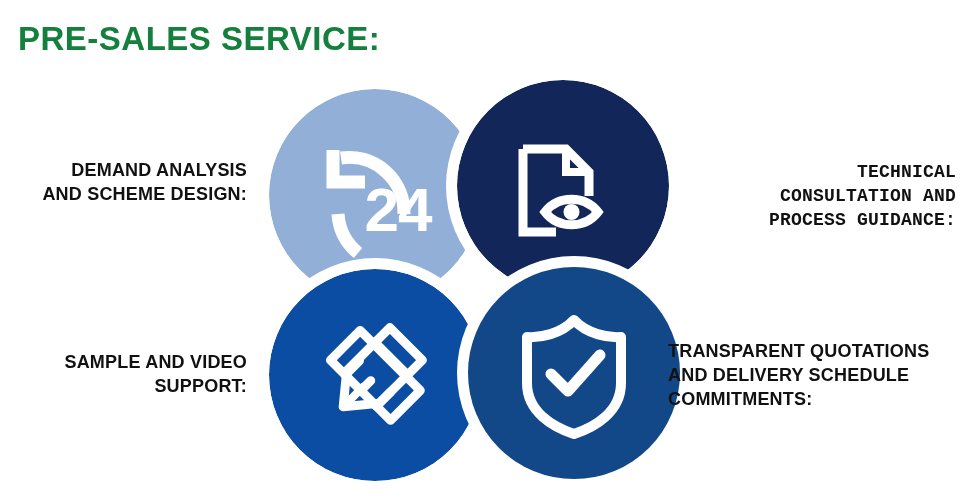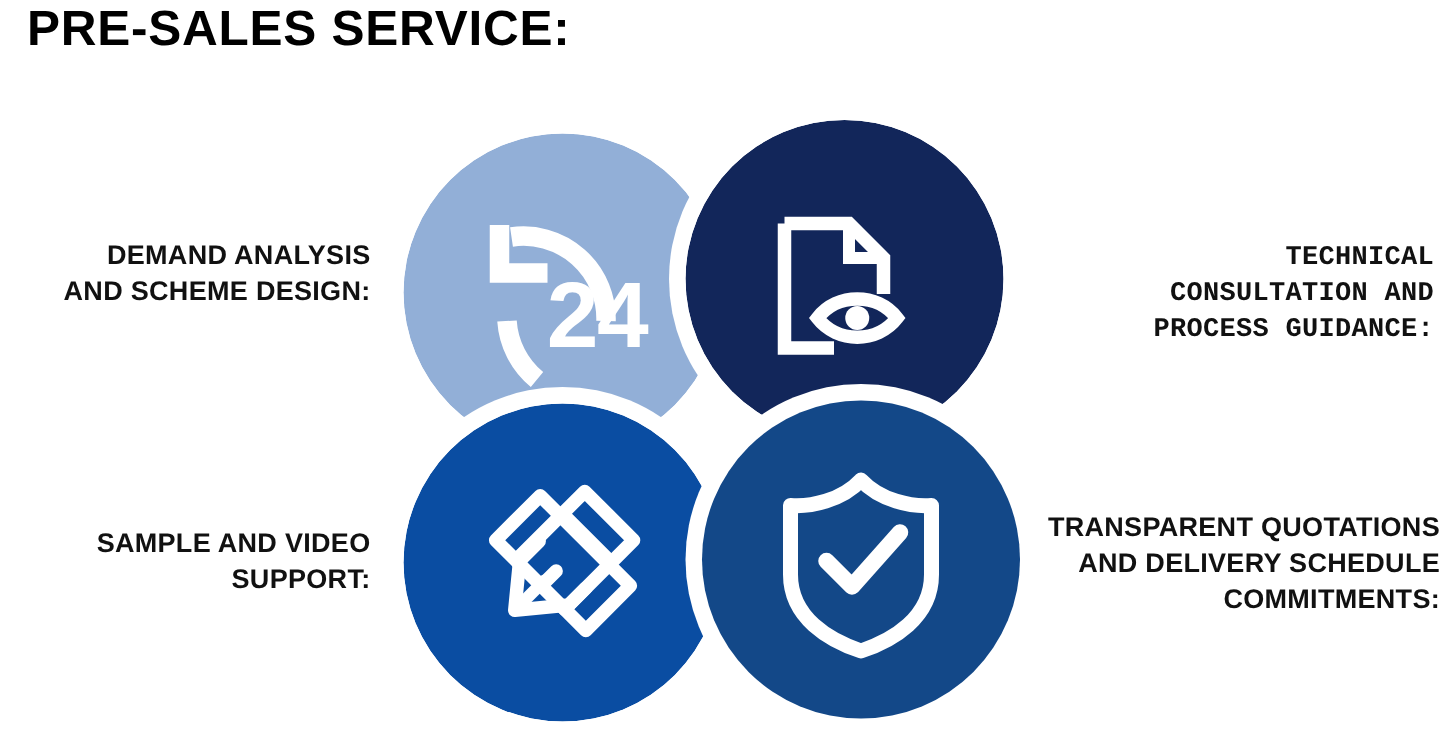--- a/index.html
+++ b/index.html
@@ -13,25 +13,25 @@
     height: 498px;
     position: relative;
     overflow: hidden;
     font-family: "Liberation Sans", sans-serif;
     color: #0a0a0a;
   }
 
   #page-title {
     position: absolute;
     left: 18px;
-    top: 0;
+    top: 20px;
     font-size: 33px;
     font-weight: bold;
     letter-spacing: 0.5px;
-    color: #000000;
+    color: #15803d;
     white-space: nowrap;
   }
 
   .diagram-stage {
     position: absolute;
     left: 0;
     top: 0;
     width: 960px;
     height: 498px;
   }
@@ -39,21 +39,21 @@
   .label {
     position: absolute;
     font-size: 18px;
     font-weight: bold;
     line-height: 1.33;
     letter-spacing: 0.2px;
     color: #111111;
     white-space: pre-line;
   }
   .label.right-aligned { text-align: right; }
-  .label.left-aligned  { text-align: right; }
+  .label.left-aligned  { text-align: left; }
 
   #label-demand-analysis {
     right: 713px;
     top: 159px;
     width: 260px;
   }
   #label-technical-consultation {
     left: 726px;
     top: 161px;
     width: 230px;

